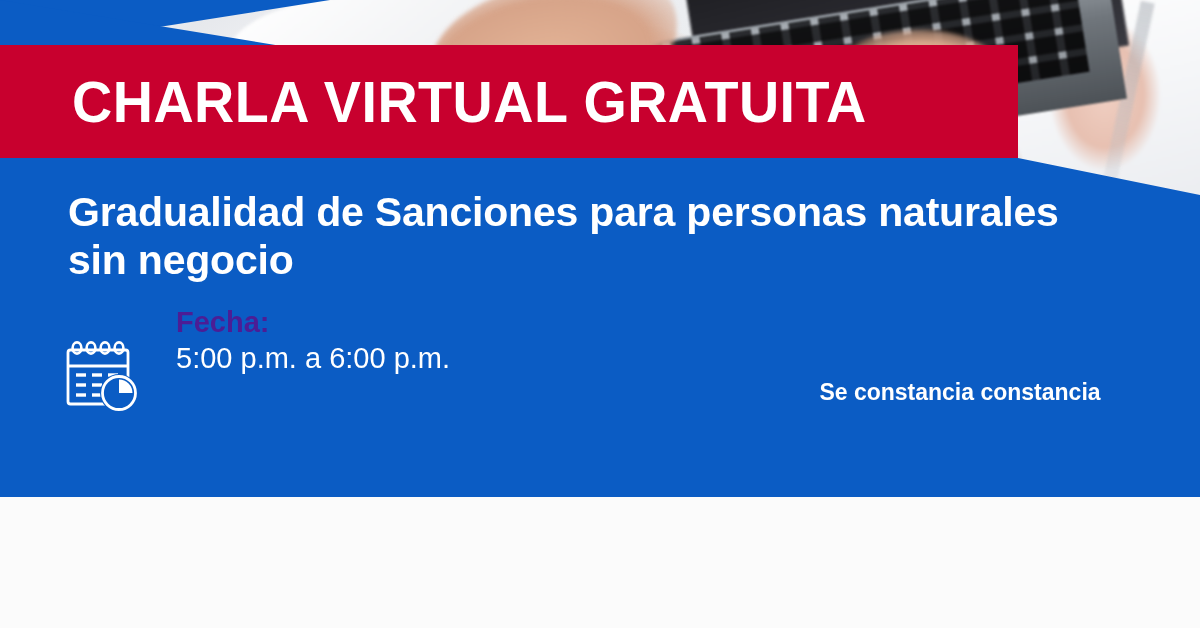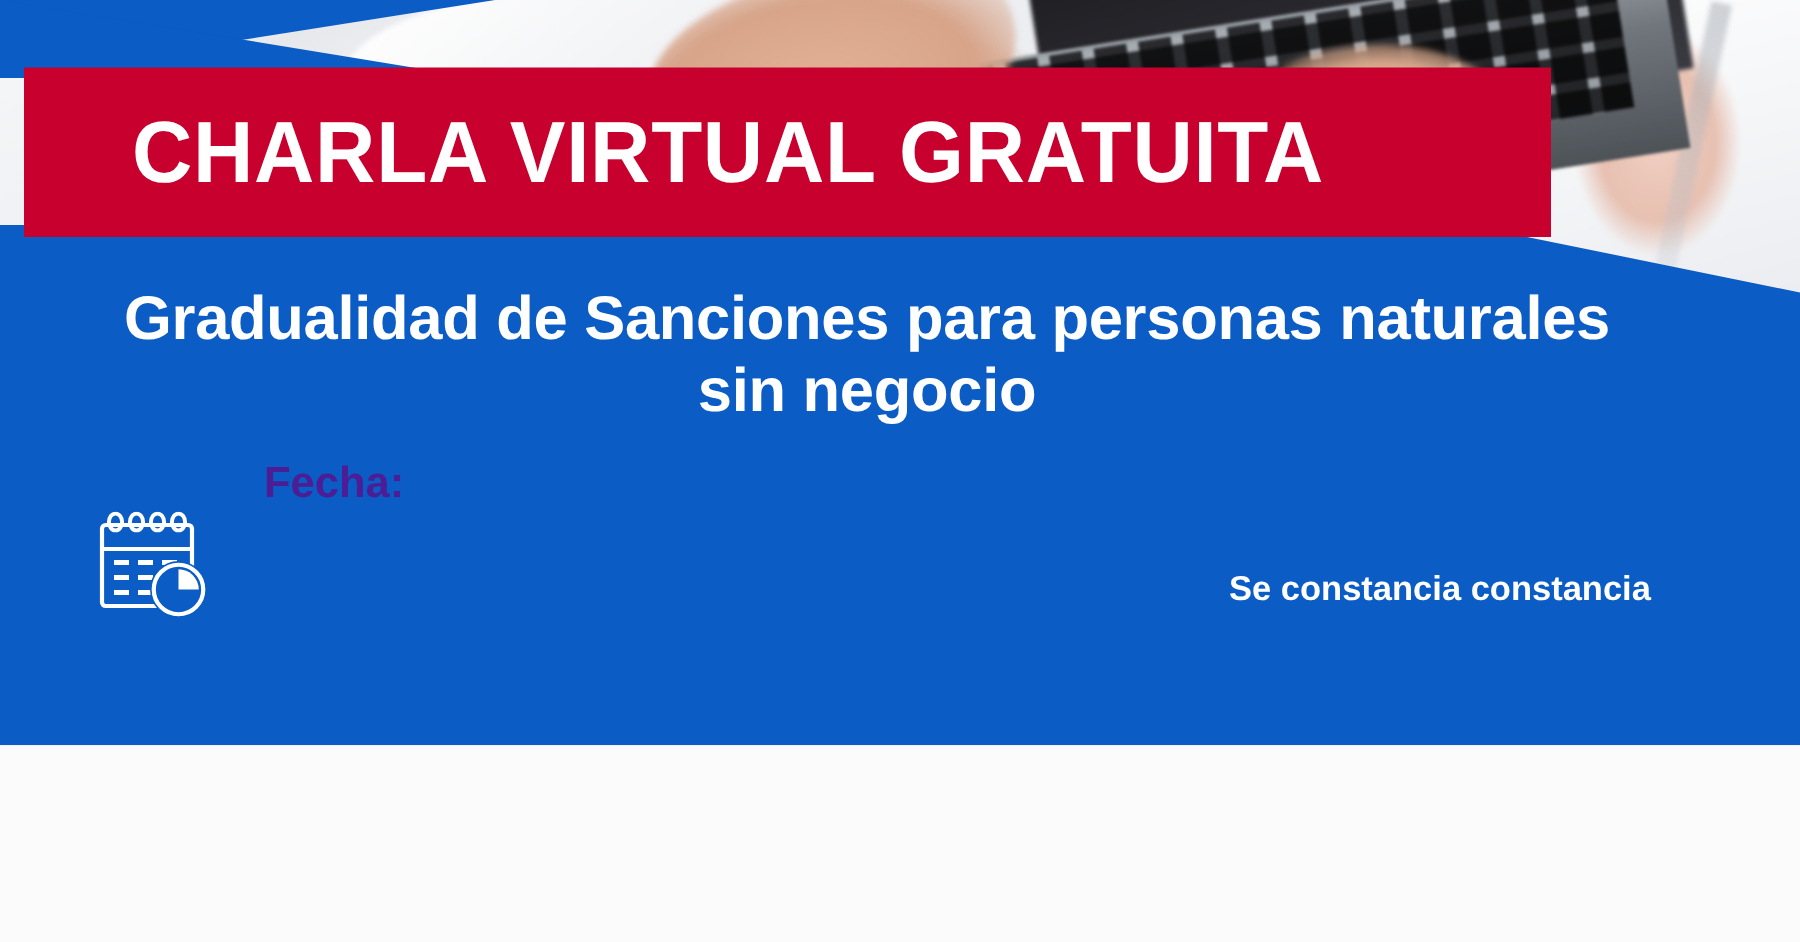--- a/index.html
+++ b/index.html
@@ -164,21 +164,20 @@
   
   .red-bar {
     position: absolute;
     left: 0;
     top: 45px;
     width: 1018px;
     height: 113px;
     background: #c8002e;
     display: flex;
     align-items: center;
-    margin-left: 16px;
   }
   .red-bar-text {
     margin-left: 72px;
     color: #ffffff;
     font-size: 58px;
     font-weight: bold;
     letter-spacing: 0.5px;
     line-height: 1;
     transform: scaleX(0.96);
     transform-origin: left center;
@@ -199,21 +198,20 @@
   .headline {
     position: absolute;
     left: 68px;
     top: 188px;
     width: 1020px;
     color: #ffffff;
     font-size: 41px;
     font-weight: bold;
     line-height: 1.18;
     letter-spacing: -0.2px;
-    text-align: center;
   }
 
   
   .cal-icon {
     position: absolute;
     left: 62px;
     top: 341px;
     width: 78px;
     height: 74px;
   }
@@ -314,20 +312,21 @@
       </g>
 
       <circle cx="57" cy="52" r="19" fill="#0b5cc4"></circle>
       <circle cx="57" cy="52" r="16.5" stroke="#ffffff" stroke-width="2.8" fill="none"></circle>
       <path d="M57 52 L57 38.5 A13.5 13.5 0 0 1 70.5 52 Z" fill="#ffffff"></path>
     </svg>
   </div>
 
   <div class="details">
     <div class="detail-label">Fecha:</div>
+    <div class="detail-value">5:00 p.m. a 6:00 p.m.</div>
   </div>
 
   <div class="certificate">
     <div>Se constancia constancia</div>
   </div>
 
   <div class="footer">
 
     
     

